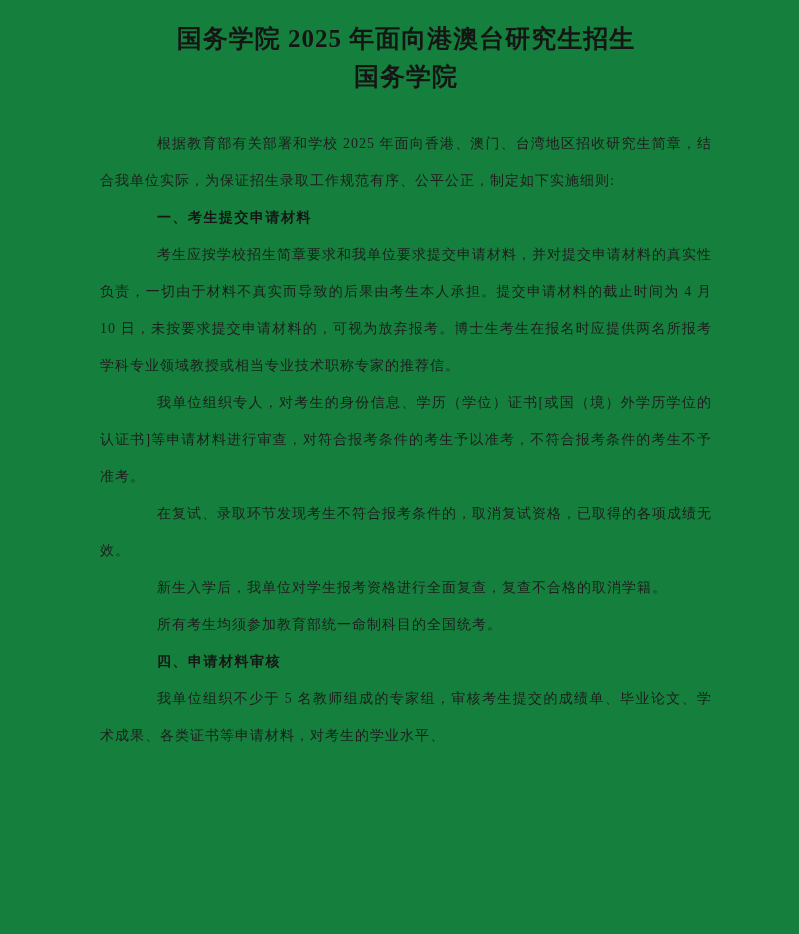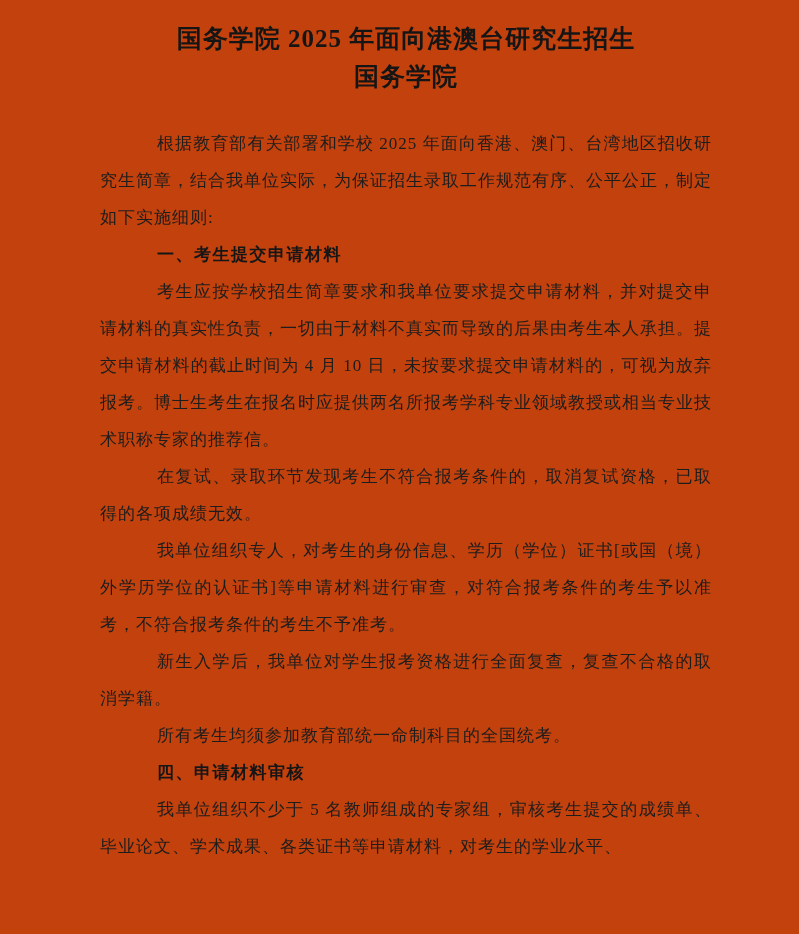--- a/index.html
+++ b/index.html
@@ -4,21 +4,21 @@
 <style>
   html, body {
     margin: 0;
     padding: 0;
     background: #ffffff;
   }
   .page {
     position: relative;
     width: 799px;
     height: 934px;
-    background: #c2410c;
+    background: #15803d;
     overflow: hidden;
     box-sizing: border-box;
     padding-top: 20px;
     color: #1d1d1d;
   }
   .content {
     margin-left: 100px;
     width: 612px;
   }
   .doc-title {
@@ -29,21 +29,21 @@
     line-height: 38px;
     text-align: center;
     letter-spacing: 1px;
     color: #151515;
   }
   .doc-body {
     margin-top: 29px;
   }
   .doc-body p {
     margin: 0;
-    font-size: 17px;
+    font-size: 14px;
     line-height: 37px;
     letter-spacing: 1px;
     text-indent: 57px;
     text-align: justify;
   }
   p.body-para {
     font-family: "Liberation Serif", "DejaVu Serif", serif;
     color: #1d1d1d;
   }
   p.heading-para {
@@ -56,21 +56,21 @@
 </head>
 <body>
 
 <div class="page">
   <div class="content">
     <h1 class="doc-title"><span>国务学院 2025 年面向港澳台研究生招生</span><br><span>国务学院</span></h1>
     <div class="doc-body" id="doc-body">
         <p class="body-para">根据教育部有关部署和学校 2025 年面向香港、澳门、台湾地区招收研究生简章，结合我单位实际，为保证招生录取工作规范有序、公平公正，制定如下实施细则:</p>
         <p class="heading-para">一、考生提交申请材料</p>
         <p class="body-para">考生应按学校招生简章要求和我单位要求提交申请材料，并对提交申请材料的真实性负责，一切由于材料不真实而导致的后果由考生本人承担。提交申请材料的截止时间为 4 月 10 日，未按要求提交申请材料的，可视为放弃报考。博士生考生在报名时应提供两名所报考学科专业领域教授或相当专业技术职称专家的推荐信。</p>
+        <p class="body-para">我单位组织专人，对考生的身份信息、学历（学位）证书[或国（境）外学历学位的认证书]等申请材料进行审查，对符合报考条件的考生予以准考，不符合报考条件的考生不予准考。</p>
         <p class="body-para">在复试、录取环节发现考生不符合报考条件的，取消复试资格，已取得的各项成绩无效。</p>
-        <p class="body-para">我单位组织专人，对考生的身份信息、学历（学位）证书[或国（境）外学历学位的认证书]等申请材料进行审查，对符合报考条件的考生予以准考，不符合报考条件的考生不予准考。</p>
         <p class="body-para">新生入学后，我单位对学生报考资格进行全面复查，复查不合格的取消学籍。</p>
         <p class="body-para">所有考生均须参加教育部统一命制科目的全国统考。</p>
         <p class="heading-para">四、申请材料审核</p>
         <p class="body-para">我单位组织不少于 5 名教师组成的专家组，审核考生提交的成绩单、毕业论文、学术成果、各类证书等申请材料，对考生的学业水平、</p>
       </div>
   </div>
 </div>
 
 </body></html>

